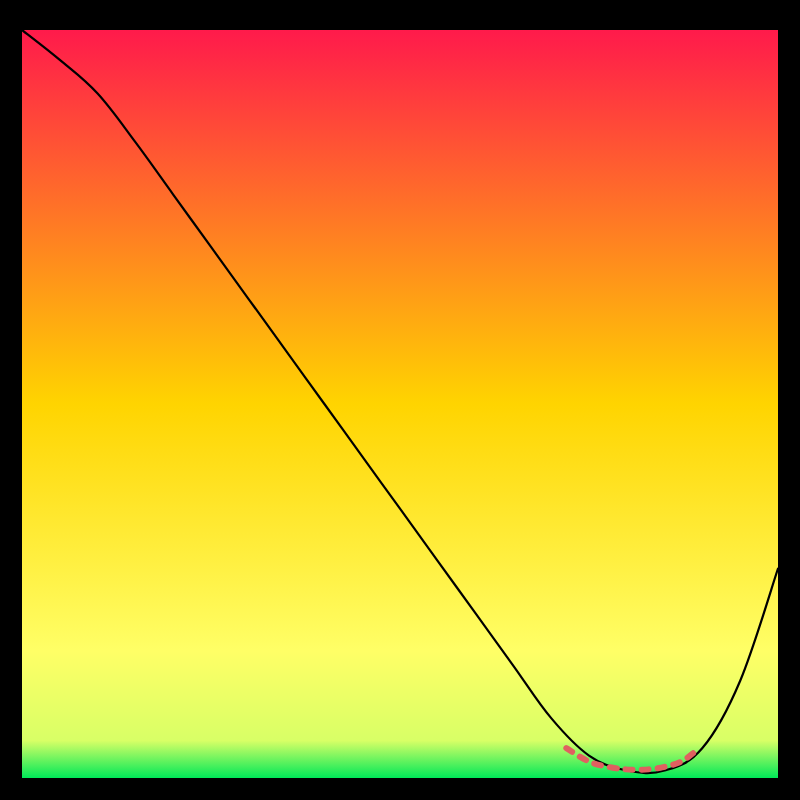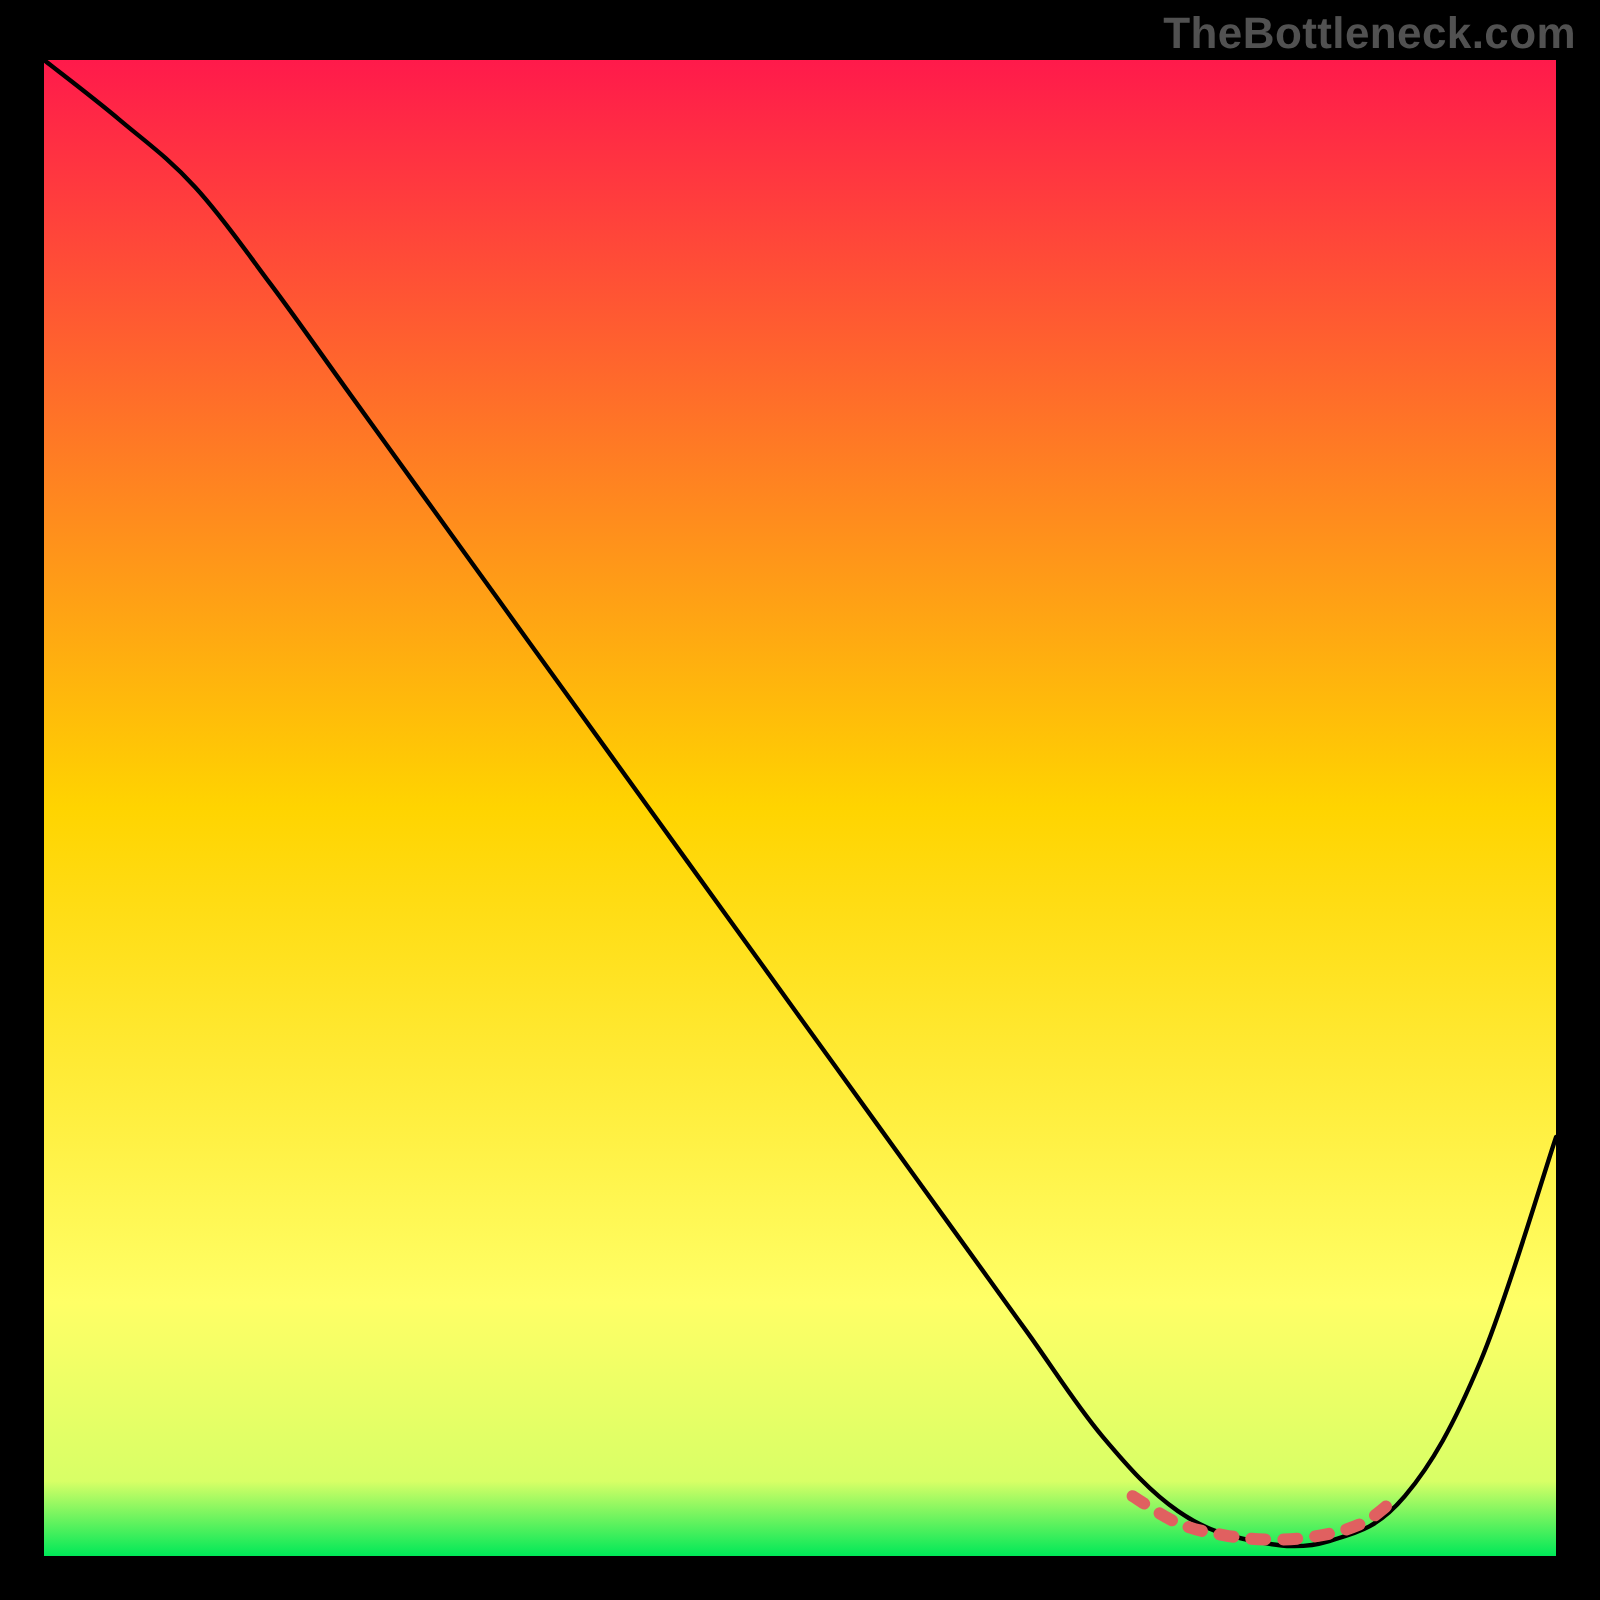--- a/index.html
+++ b/index.html
@@ -38,21 +38,20 @@
   svg.plot {
     display: block;
     width: 100%;
     height: 100%;
   }
 </style>
 </head>
 <body>
 <div class="stage">
 
-  <div class="watermark">TheBottleneck.com</div>
 
   <div class="plot-wrap">
     <svg class="plot" id="plot-svg" viewBox="0 0 756 748" preserveAspectRatio="none">
       <defs>
         <linearGradient id="bg-grad" x1="0" y1="0" x2="0" y2="1">
           <stop id="g0" offset="0%" stop-color="#ff1a4b"></stop>
           <stop id="g1" offset="50%" stop-color="#ffd400"></stop>
           <stop id="g2" offset="83%" stop-color="#ffff66"></stop>
           <stop id="g3" offset="95%" stop-color="#d8ff66"></stop>
           <stop id="g4" offset="100%" stop-color="#00e858"></stop>

